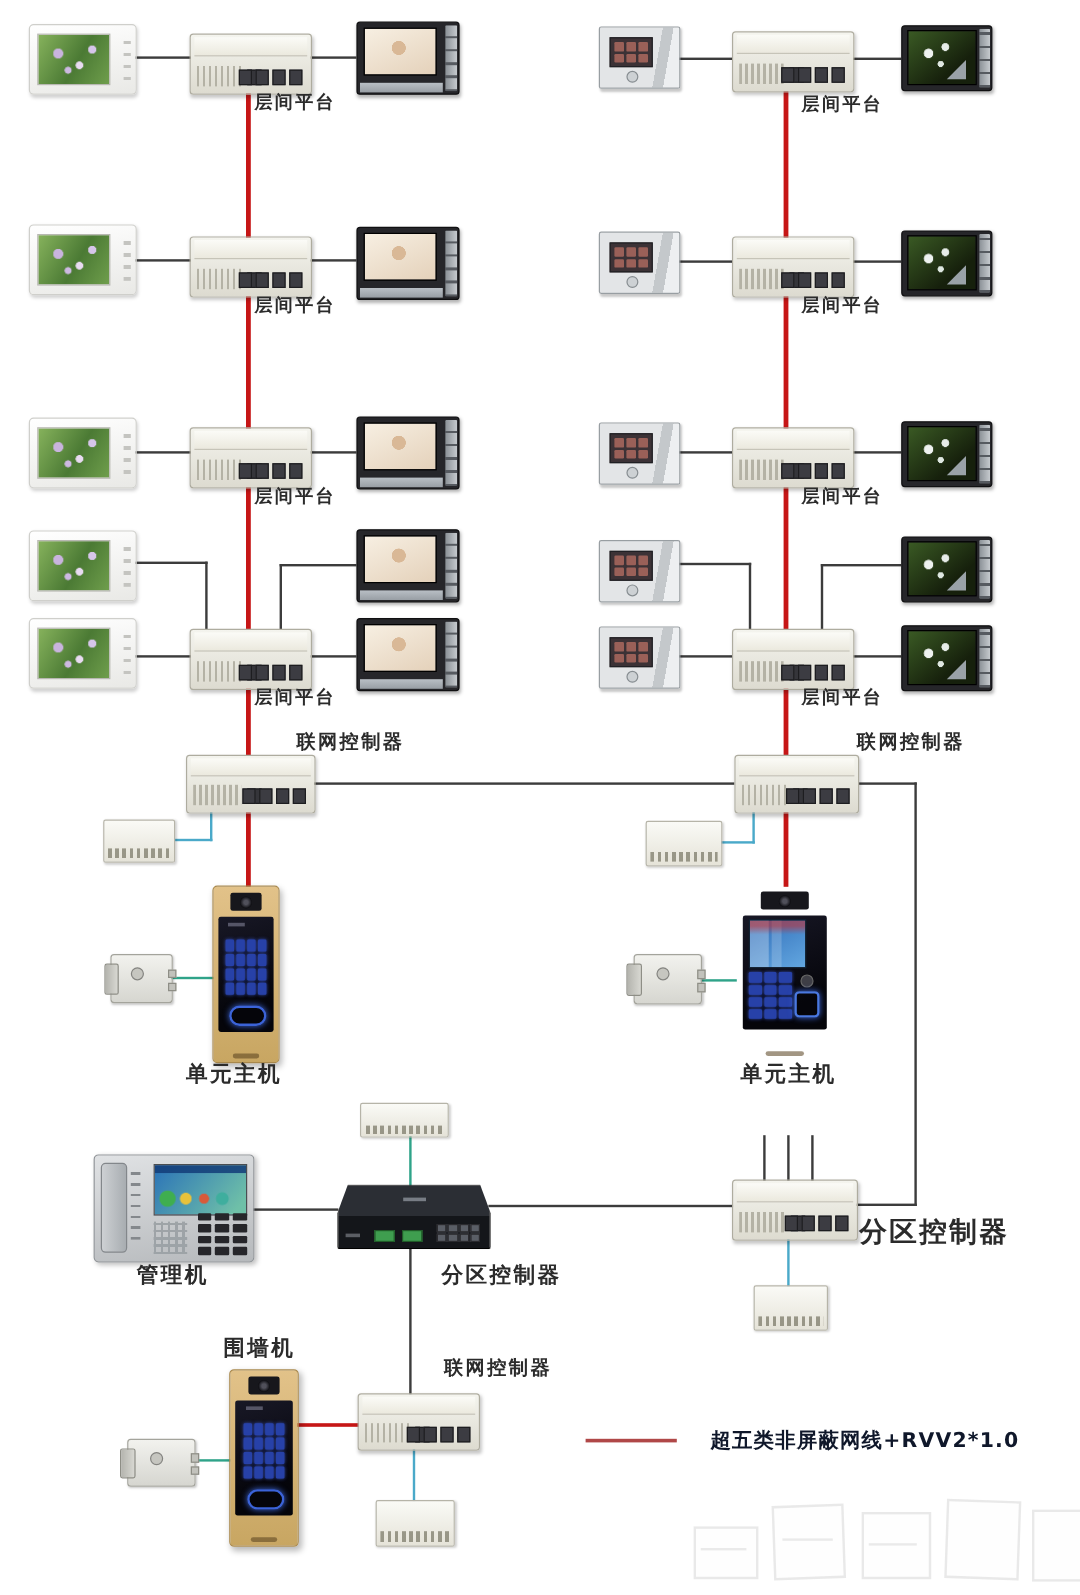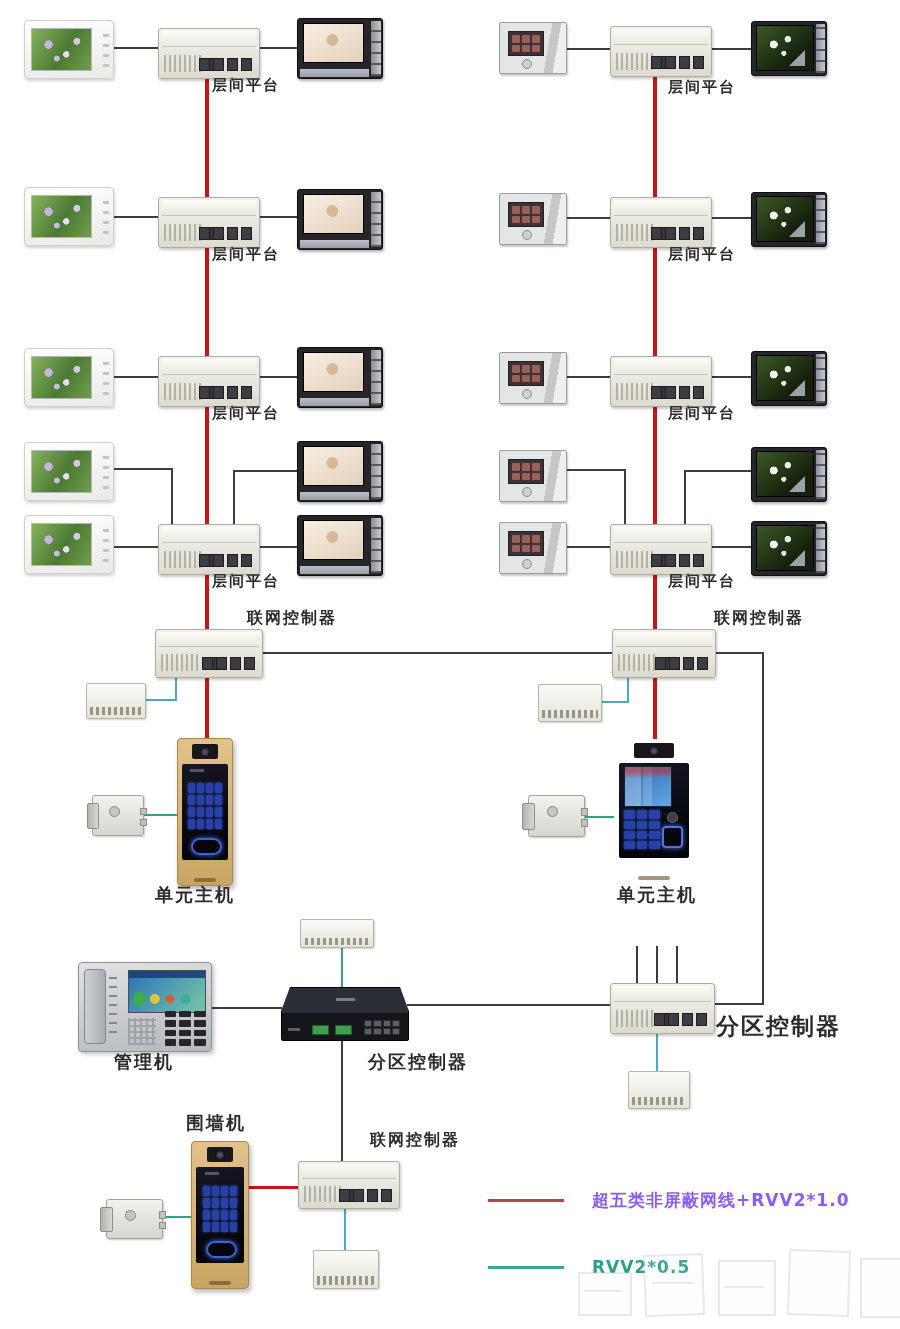--- a/index.html
+++ b/index.html
@@ -145,25 +145,21 @@
   .wm .l3{left:152px;top:44px;width:40px;}
 </style>
 </head>
 <body>
 
 <div id="canvas">
 
   <div class="legend">
     <div class="legend-row" style="top: 46px;">
       <span class="lg-line" style="background: rgb(176, 72, 72);"></span>
-      <span class="lg-text" style="color: #8b5cf6;">超五类非屏蔽网线+RVV2*1.0</span>
-    </div>
-    <div class="legend-row" style="top: 113px;">
-      <span class="lg-line" style="background: rgb(53, 168, 142);"></span>
-      <span class="lg-text" style="color: rgb(42, 160, 136);">RVV2*0.5</span>
+      <span class="lg-text" style="color: #0f172a;">超五类非屏蔽网线+RVV2*1.0</span>
     </div>
   </div>
 
   <div class="wm">
     <span class="w1"></span>
       <span class="w2"></span>
       <span class="w3"></span>
     <span class="w4"></span>
       <span class="w5"></span>
     <i class="l1"></i>

